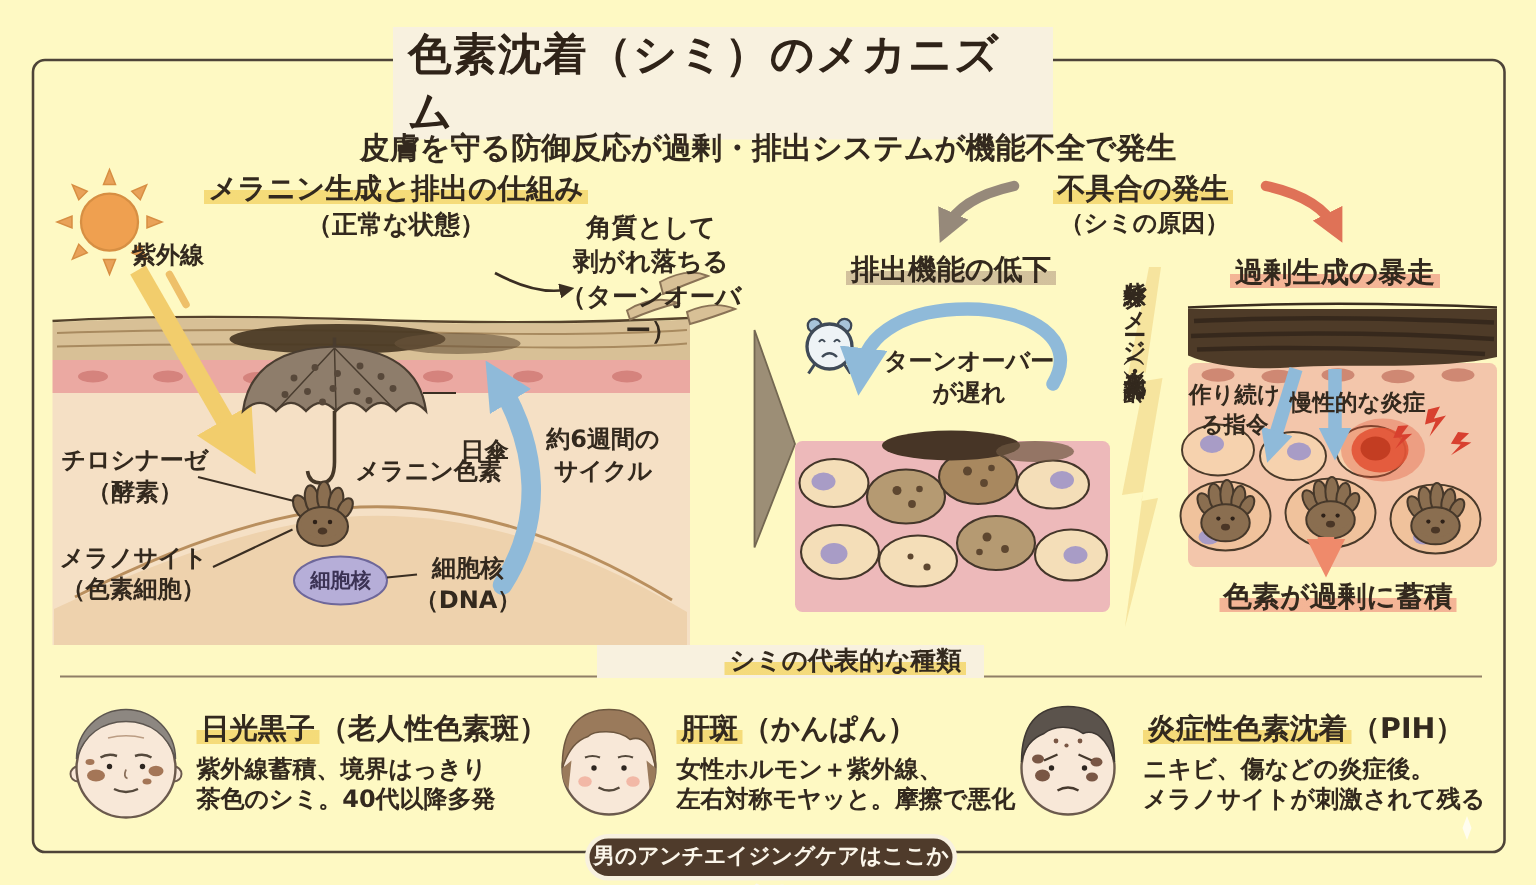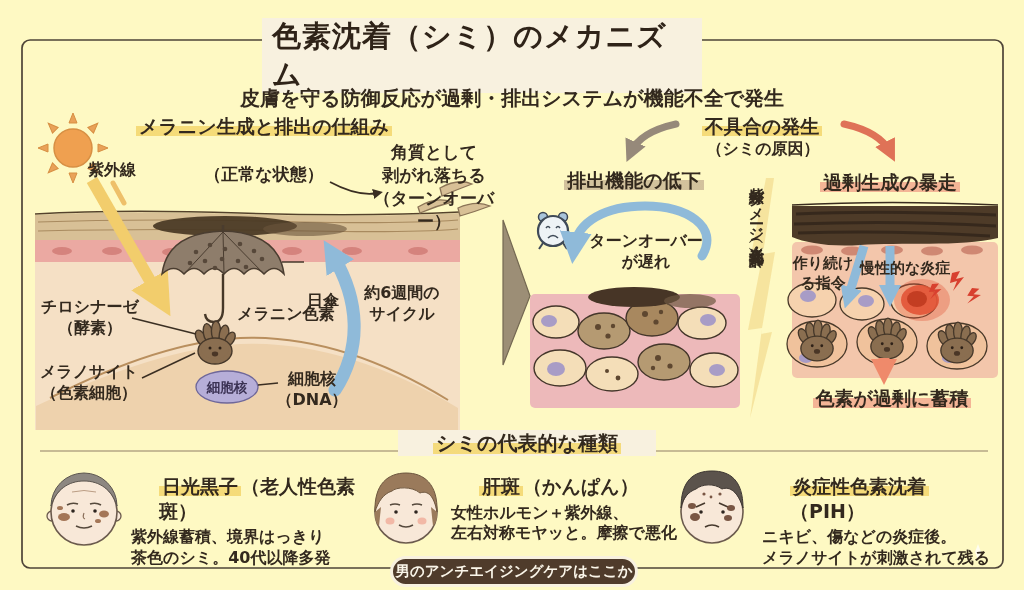--- a/index.html
+++ b/index.html
@@ -5,30 +5,30 @@
   html,body{margin:0;padding:0;background:#e8e2d2;}
   #canvas{position:relative;width:1024px;height:590px;background:#fef9c3;overflow:hidden;
           font-family:"DejaVu Sans",sans-serif;color:#33291e;}
   .art{position:absolute;left:0;top:0;z-index:1;}
   .lbl{position:absolute;z-index:3;font-weight:600;line-height:1.3;color:#33291e;}
   .c{text-align:center;}
   .pre{white-space:pre-line;}
   .title{font-size:29px;font-weight:800;letter-spacing:1px;background:#f8f1df;padding:0 10px;color:#2f2318;}
   .subtitle{font-size:20px;font-weight:700;margin-top:19px;}
   .h19{font-size:19px;font-weight:800;}
-  .h20{font-size:20px;font-weight:800;background:#f8f1df;padding:0 12px;}
+  .h20{font-size:17px;font-weight:800;background:#f8f1df;padding:0 12px;text-align:right;}
   .s17{font-size:17px;font-weight:700;}
   .s16{font-size:16px;}
   .s15{font-size:15px;}
   .s14{font-size:17px;}
   .hl-y{background-image:linear-gradient(transparent 52%,rgba(244,216,113,.9) 52%,rgba(244,216,113,.9) 96%,transparent 96%);padding:0 3px;}
   .hl-tan{background-image:linear-gradient(transparent 52%,rgba(203,184,150,.85) 52%,rgba(203,184,150,.85) 96%,transparent 96%);padding:0 3px;}
   .hl-pink{background-image:linear-gradient(transparent 52%,rgba(242,169,142,.85) 52%,rgba(242,169,142,.85) 96%,transparent 96%);padding:0 3px;}
   .vert{writing-mode:vertical-rl;text-orientation:mixed;letter-spacing:1px;}
-  .item-title{font-size:19px;font-weight:800;margin-left:28px;}
+  .item-title{font-size:19px;font-weight:800;}
   .item-line{font-size:16px;font-weight:600;}
   .badge{position:absolute;z-index:4;background:#4f3b2b;color:#fbf6ea;border:3px solid #f8f1df;
          border-radius:16px;font-size:14.5px;font-weight:700;text-align:center;line-height:25px;}
   .nucleus-txt{font-size:13.5px;font-weight:700;color:#3b3254;}
 </style>
 </head>
 <body>
 
 <div id="canvas">
 
@@ -313,21 +313,21 @@
     </g>
   </g>
 
   <polygon points="978,544 981,552 978,560 975,552" fill="#fffef8" opacity="0.85"></polygon>
 </svg>
 
 <div class="lbl title" style="left:262px;top:18px;width:420px;">色素沈着（シミ）のメカニズム</div>
 <div class="lbl subtitle c" style="left:212px;top:66px;width:600px;">皮膚を守る防御反応が過剰・排出システムが機能不全で発生</div>
 
 <div class="lbl h19 c" style="left:118px;top:114px;width:292px;"><span class="hl-y">メラニン生成と排出の仕組み</span></div>
-<div class="lbl s17 c" style="left:128px;top:139px;width:272px;margin-top:24px;">（正常な状態）</div>
+<div class="lbl s17 c" style="left:128px;top:139px;width:272px;">（正常な状態）</div>
 <div class="lbl s16" style="left:88px;top:160px;">紫外線</div>
 <div class="lbl s14 c pre" style="left:368px;top:141px;width:132px;line-height:1.35;">角質として
 剥がれ落ちる
 （ターンオーバー）</div>
 <div class="lbl s16" style="left:307px;top:252px;margin-top:39px;">日傘</div>
 <div class="lbl s16" style="left:237px;top:304px;">メラニン色素</div>
 <div class="lbl s16 c pre" style="left:350px;top:283px;width:104px;">約6週間の
 サイクル</div>
 <div class="lbl s16 c pre" style="left:34px;top:297px;width:112px;">チロシナーゼ
 （酵素）</div>

